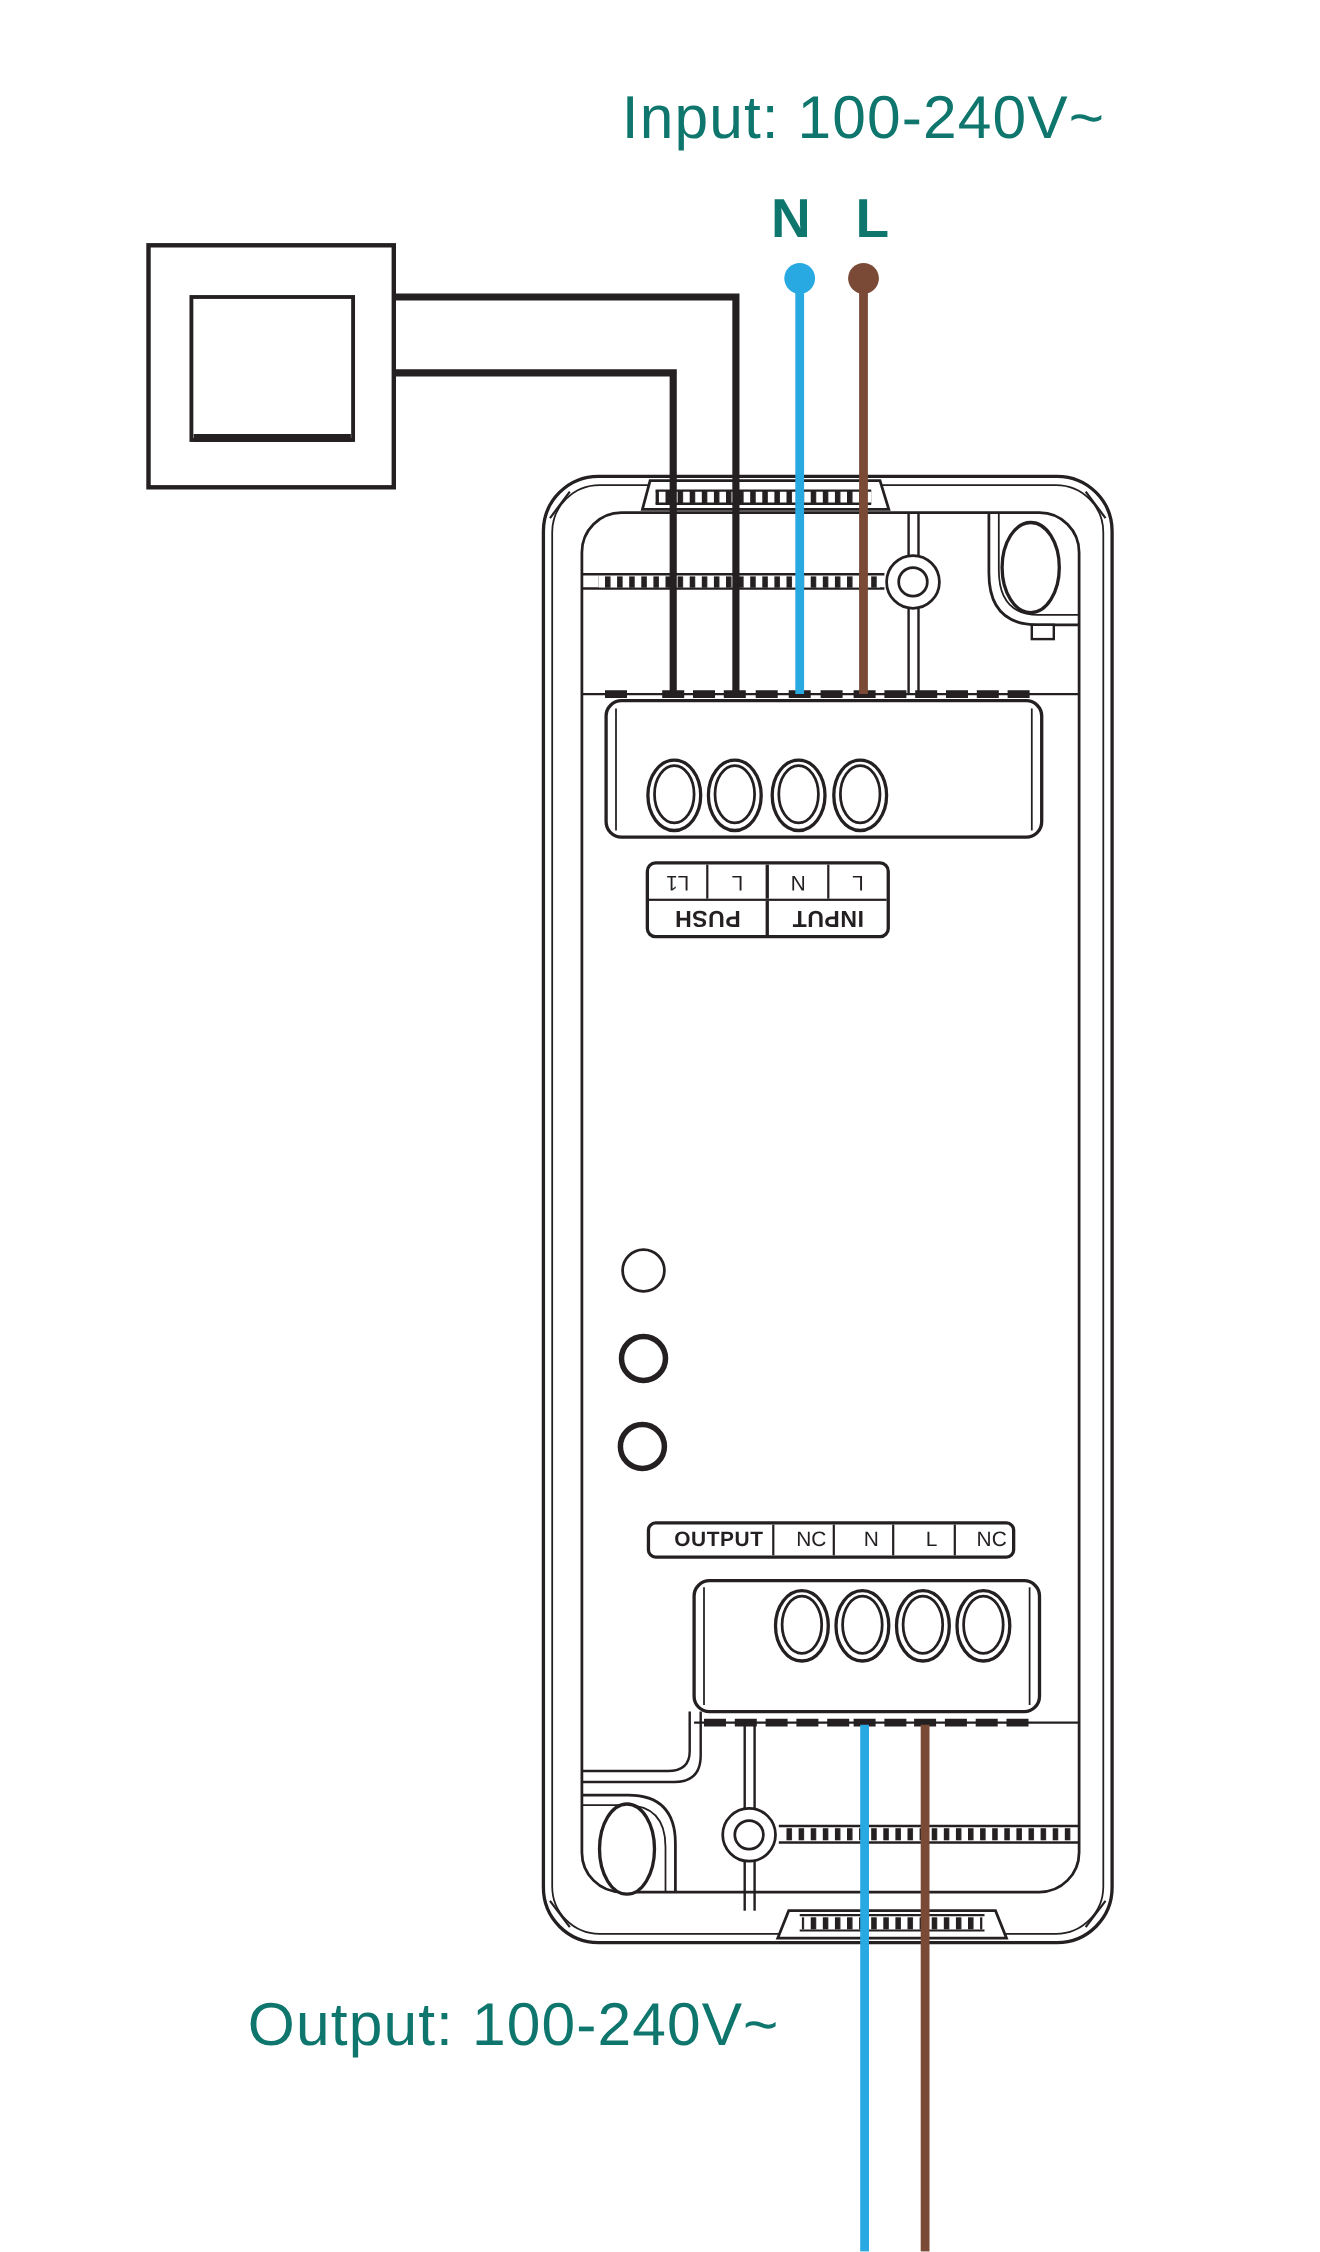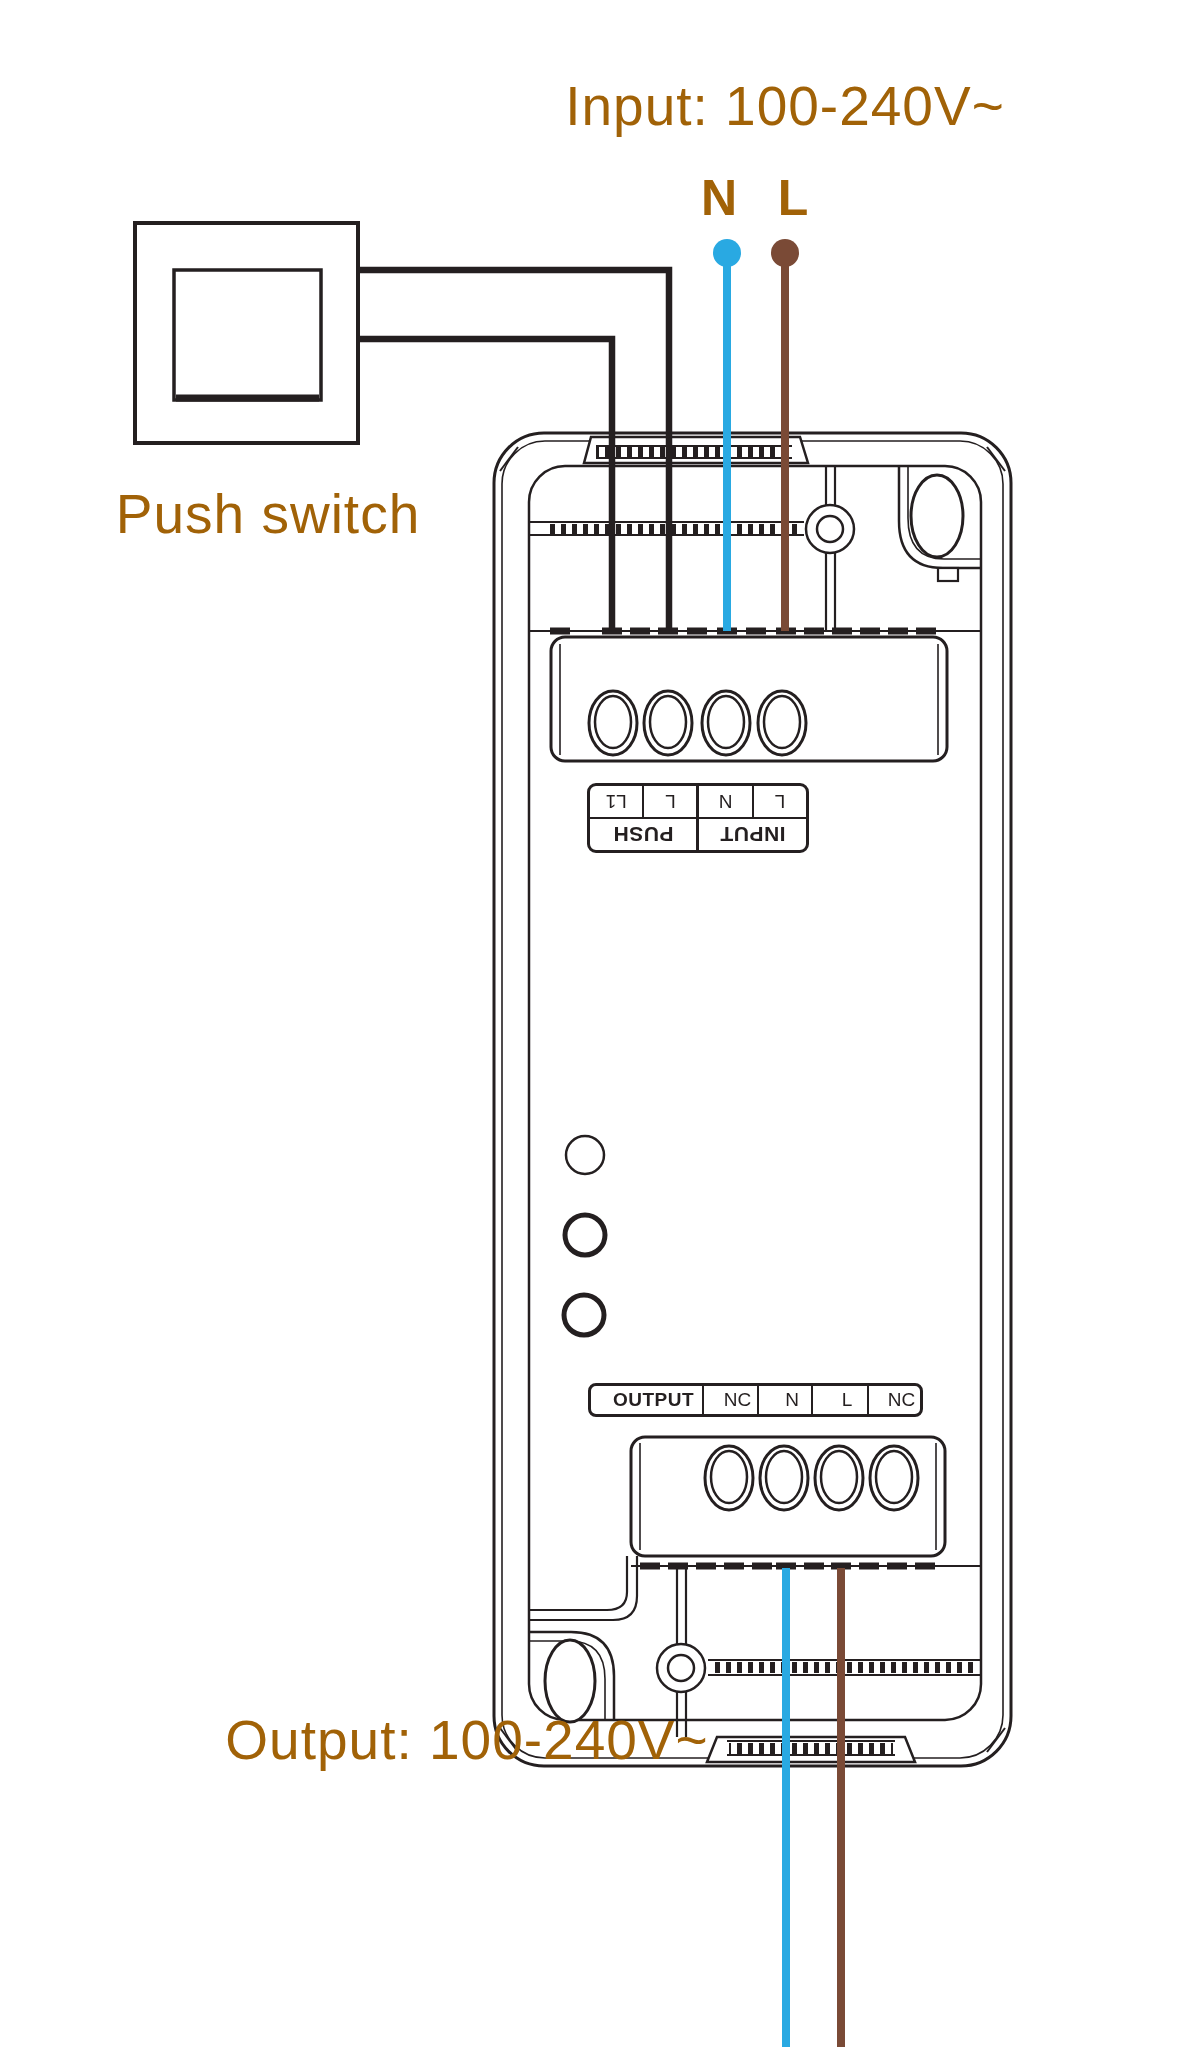--- a/index.html
+++ b/index.html
@@ -1,21 +1,21 @@
 <!DOCTYPE html>
 <html><head>
 <meta charset="utf-8">
 <style>
   html,body{margin:0;padding:0;background:#ffffff;}
   #stage{
     position:relative;width:1200px;height:2047px;background:#ffffff;overflow:hidden;
     font-family:"Liberation Sans", sans-serif;color:#241f20;
   }
   #art{position:absolute;left:0;top:0;}
-  .txt{position:absolute;text-align:center;color:#a16207;white-space:nowrap;}
+  .txt{position:absolute;text-align:center;color:#0f766e;white-space:nowrap;}
   .title{font-size:55px;font-weight:400;letter-spacing:1px;}
   .wire-lab{font-size:50px;font-weight:700;line-height:52px;}
   .switch-lab{font-size:55px;font-weight:400;letter-spacing:1px;}
 
   
   .pi-table{
     position:absolute;left:587px;top:783px;width:222px;height:70px;
     transform:rotate(180deg);
     border:3px solid #241f20;border-radius:9px;background:#fff;
     box-sizing:border-box;display:flex;flex-direction:column;
@@ -198,23 +198,22 @@
       <line x1="786" y1="1568" x2="786" y2="2047" stroke="#29a9e2" stroke-width="8"></line>
       <line x1="841" y1="1568" x2="841" y2="2047" stroke="#7a4a36" stroke-width="8"></line>
     </g>
   </svg>
 
   <div class="txt title" style="left:440px;top:74px;width:690px;">Input: 100-240V~</div>
 
   <div class="txt wire-lab" style="left:695px;top:172px;width:48px;">N</div>
   <div class="txt wire-lab" style="left:771px;top:172px;width:44px;">L</div>
 
-  <div class="txt switch-lab" style="left:88px;top:482px;width:360px;">Push switch</div>
-
-  <div class="txt title" style="left:122px;top:1708px;width:690px;">Output: 100-240V~</div>
+
+  <div class="txt title" style="left:122px;top:1808px;width:690px;">Output: 100-240V~</div>
 
   <div class="pi-table">
     <div class="pi-row pi-row-labels">
       <div class="pi-cell lab thick">INPUT</div>
       <div class="pi-cell lab">PUSH</div>
     </div>
     <div class="pi-row pi-row-terms">
       <div class="pi-cell">L</div>
       <div class="pi-cell thick">N</div>
       <div class="pi-cell">L</div>

